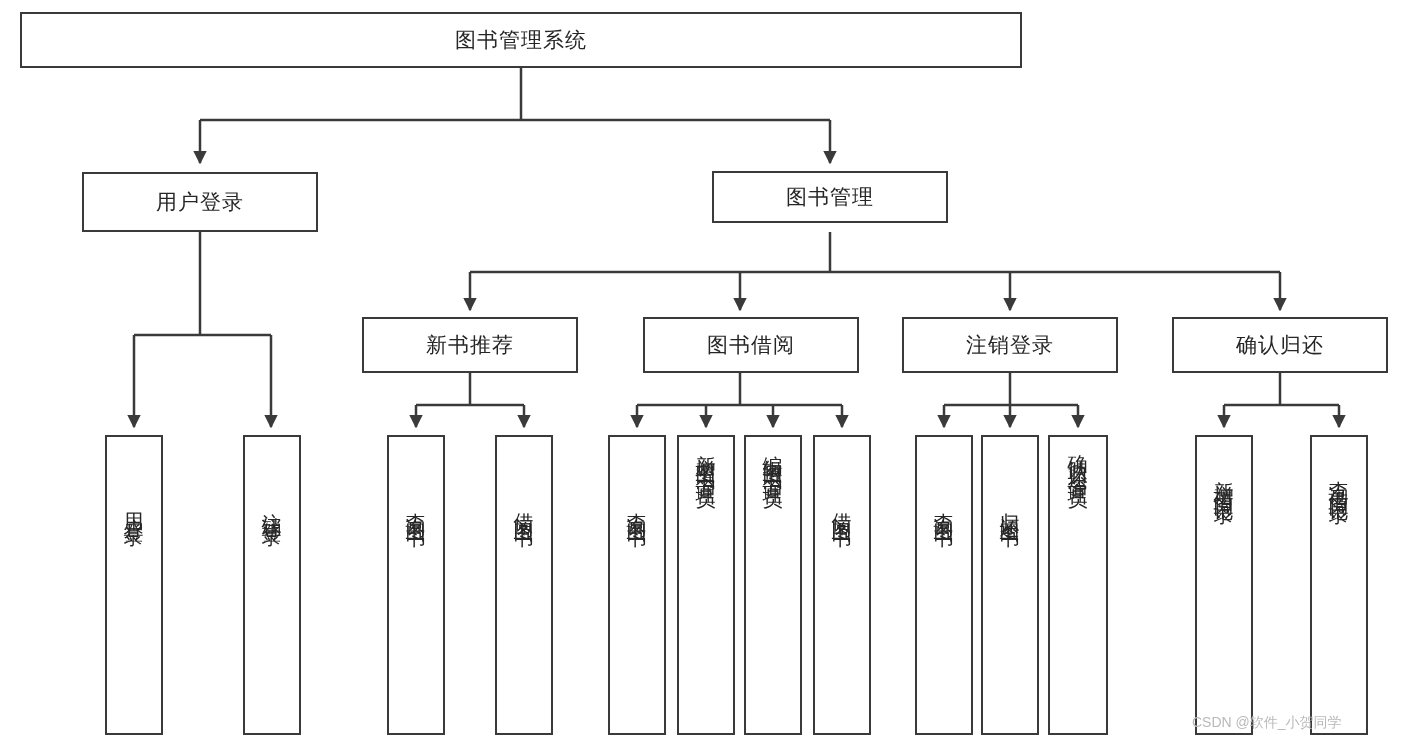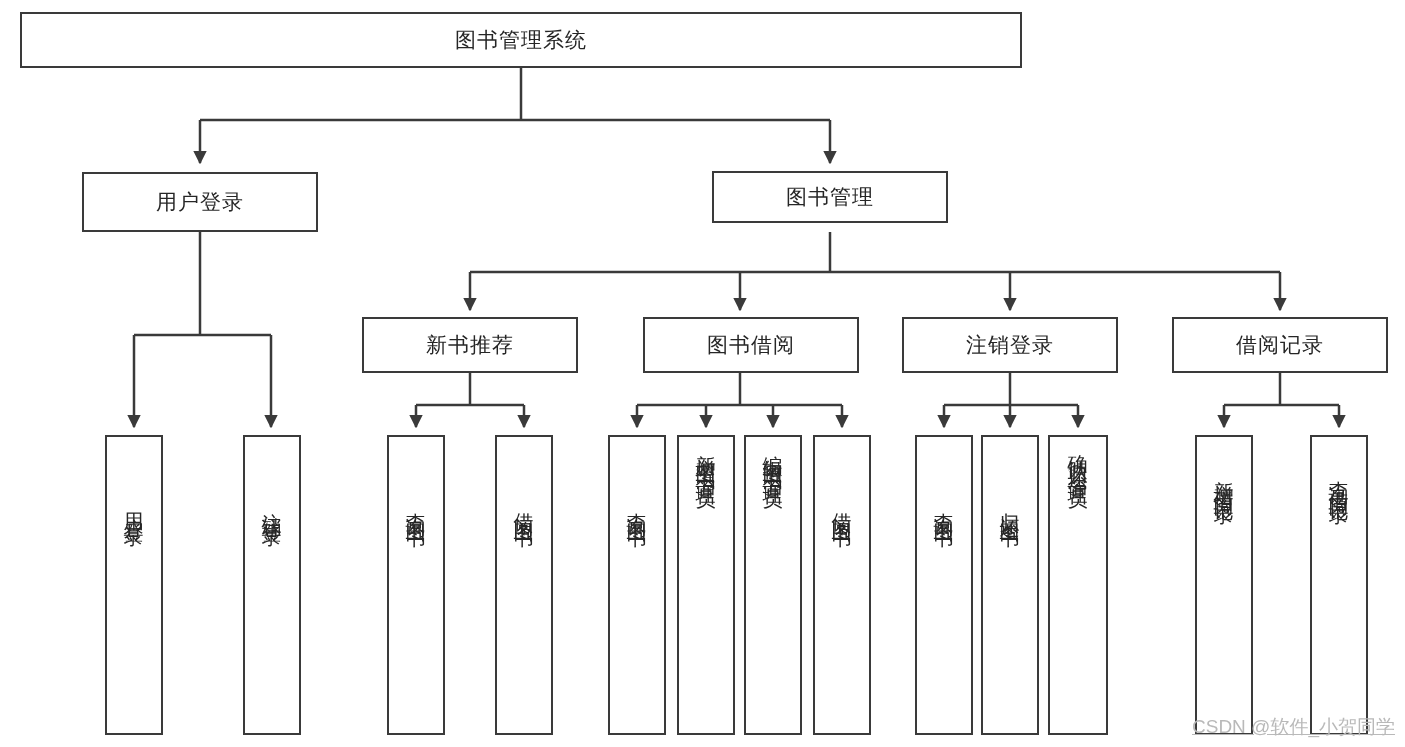--- a/index.html
+++ b/index.html
@@ -50,25 +50,24 @@
     letter-spacing:5px;
     line-height:1;
     white-space:nowrap;
     display:block;
   }
   .vert.start .vlabel{ margin-top:2px; }
   .vert.mid .vlabel{ margin-top:60px; }
   .vert.mid2 .vlabel{ margin-top:28px; }
   .watermark{
     position:absolute;
-    font-size:19px;
+    font-size:14px;
     color:#b9b9b9;
     white-space:nowrap;
     letter-spacing:0px;
-    text-decoration:underline;
   }
 </style>
 </head>
 <body>
 
 <div id="stage">
 
   <svg id="wires" viewBox="0 0 1405 747">
     <defs>
       <marker id="arrow" viewBox="0 0 10 10" refX="9" refY="5" markerWidth="5.5" markerHeight="5.5" orient="auto-start-reverse">
@@ -133,21 +132,21 @@
   <div class="node horiz" style="left:362px;top:317px;width:216px;height:56px;">
     <span>新书推荐</span>
   </div>
   <div class="node horiz" style="left:632px;top:317px;width:216px;height:56px;margin-left:11px;">
     <span>图书借阅</span>
   </div>
   <div class="node horiz" style="left:902px;top:317px;width:216px;height:56px;">
     <span>注销登录</span>
   </div>
   <div class="node horiz" style="left:1172px;top:317px;width:216px;height:56px;">
-    <span>借阅记录</span>
+    <span>确认归还</span>
   </div>
 
   <div class="node vert mid" style="left:105px;top:435px;width:58px;height:300px;">
     <span class="vlabel">用户登录</span>
   </div>
   <div class="node vert mid" style="left:243px;top:435px;width:58px;height:300px;">
     <span class="vlabel">注销登录</span>
   </div>
 
   <div class="node vert mid" style="left:387px;top:435px;width:58px;height:300px;">

